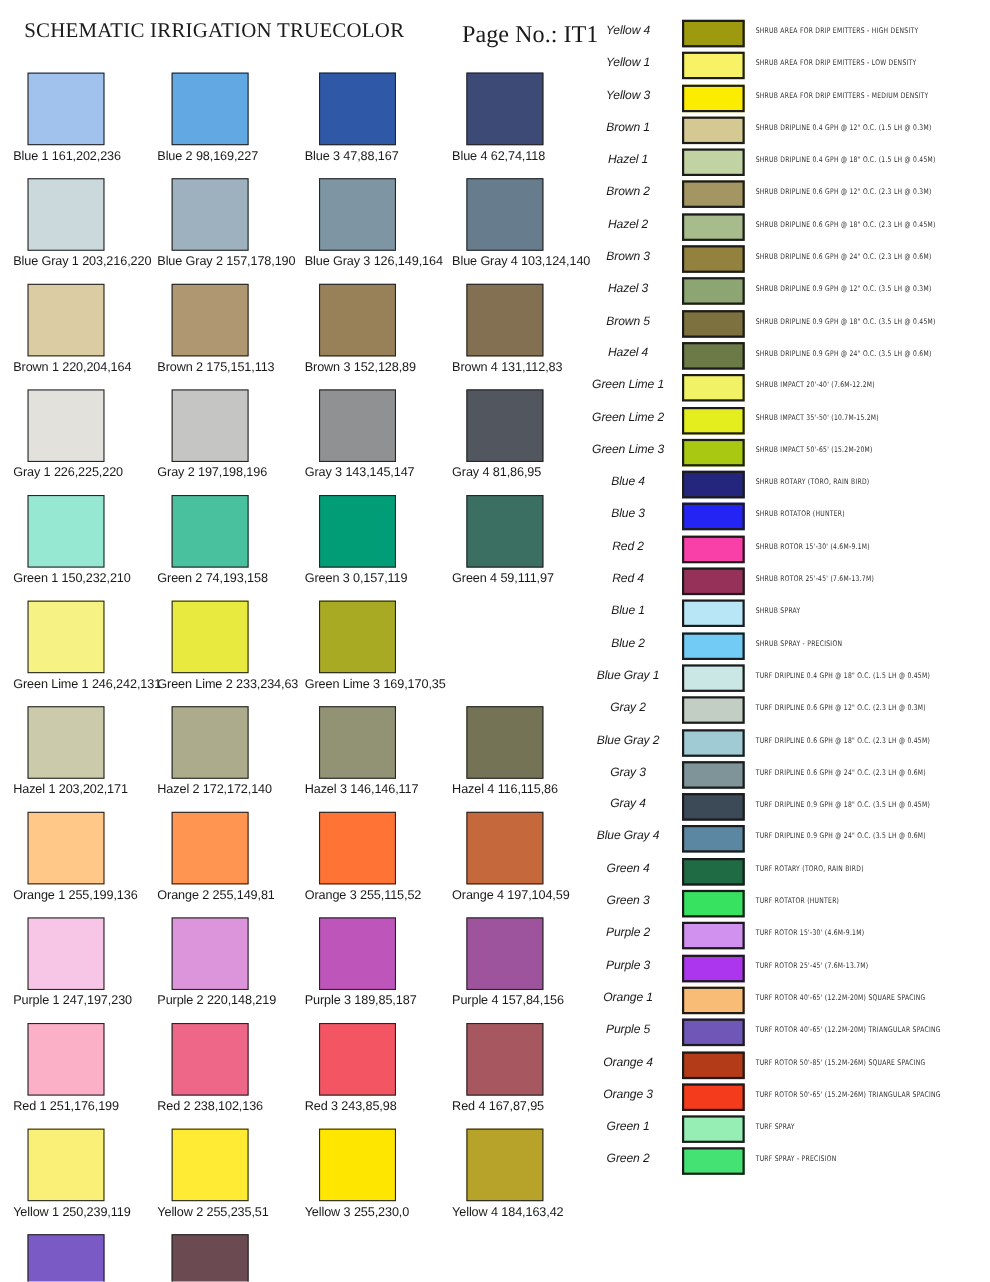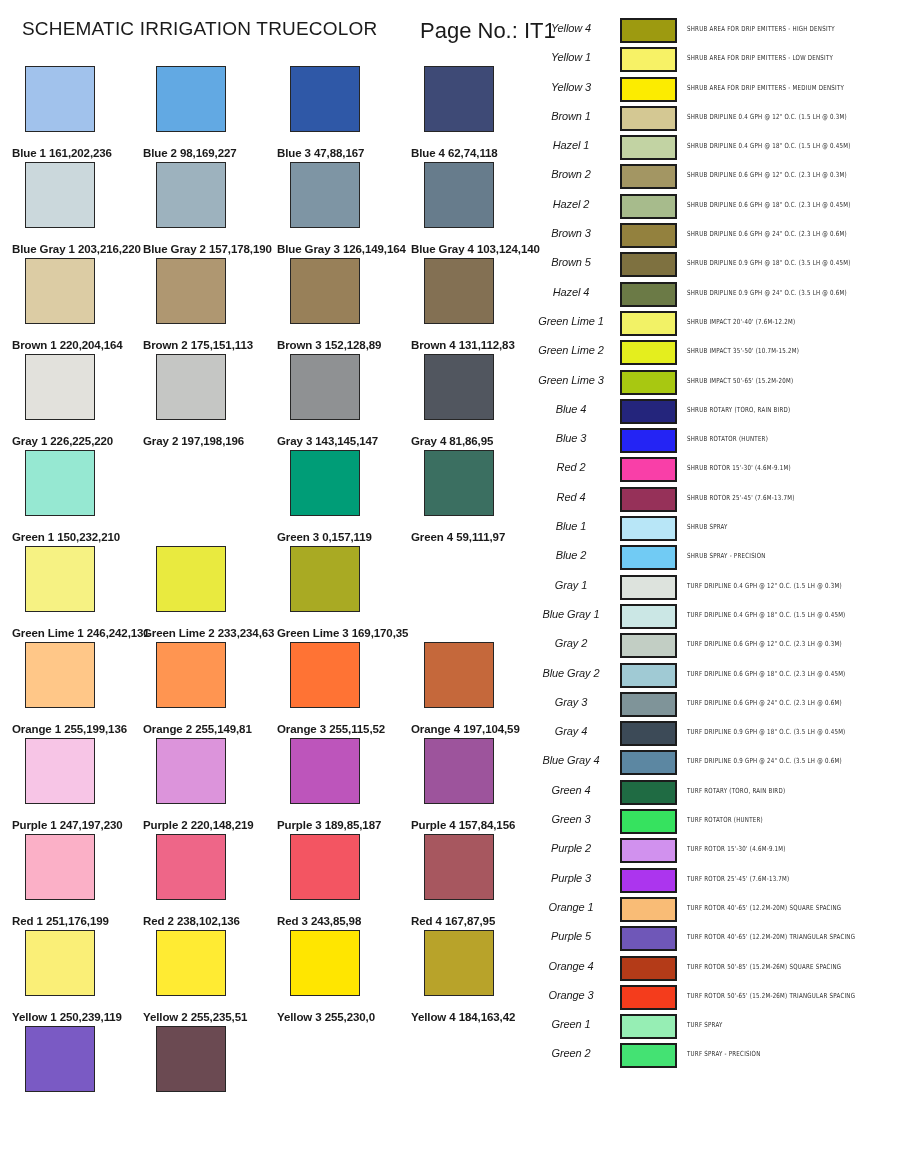--- a/index.html
+++ b/index.html
@@ -17,20 +17,21 @@
     -webkit-font-smoothing: antialiased;
   }
 
   
   #header {
     position: absolute;
     top: 18px;
     left: 0;
     width: 530px;
     height: 28px;
+    font-family: Liberation Serif, serif;
   }
   #doc-title {
     position: absolute;
     left: 22px;
     top: 0;
     font-size: 19px;
     letter-spacing: 0.2px;
     white-space: nowrap;
   }
   #page-no {
@@ -58,25 +59,24 @@
     width: 132px;
   }
   .swatch-chip {
     width: 70px;
     height: 66px;
     border: 1.6px solid #262626;
     box-sizing: border-box;
     margin-left: 13px;
   }
   .swatch-caption {
-    margin-top: 15px;
+    margin-top: 4px;
     font-size: 11.5px;
     white-space: nowrap;
     letter-spacing: -0.1px;
-    font-weight: bold;
   }
   .swatch-cell.c0 { left: 12px; }
   .swatch-cell.c1 { left: 143px; }
   .swatch-cell.c2 { left: 277px; }
   .swatch-cell.c3 { left: 411px; }
 
   
   #legend {
     position: absolute;
     left: 530px;
@@ -200,20 +200,24 @@
       <div class="swatch-cell c3">
         <div class="swatch-chip" style="background: rgb(81, 86, 95);"></div>
         <div class="swatch-caption">Gray 4  81,86,95</div>
       </div>
     </div>
     <div class="swatch-row">
       <div class="swatch-cell c0">
         <div class="swatch-chip" style="background: rgb(150, 232, 210);"></div>
         <div class="swatch-caption">Green 1  150,232,210</div>
       </div>
+      <div class="swatch-cell c1">
+        <div class="swatch-chip" style="background: rgb(74, 193, 158);"></div>
+        <div class="swatch-caption">Green 2  74,193,158</div>
+      </div>
       <div class="swatch-cell c2">
         <div class="swatch-chip" style="background: rgb(0, 157, 119);"></div>
         <div class="swatch-caption">Green 3  0,157,119</div>
       </div>
       <div class="swatch-cell c3">
         <div class="swatch-chip" style="background: rgb(59, 111, 97);"></div>
         <div class="swatch-caption">Green 4  59,111,97</div>
       </div>
     </div>
     <div class="swatch-row">
@@ -221,20 +225,38 @@
         <div class="swatch-chip" style="background: rgb(246, 242, 131);"></div>
         <div class="swatch-caption">Green Lime 1  246,242,131</div>
       </div>
       <div class="swatch-cell c1">
         <div class="swatch-chip" style="background: rgb(233, 234, 63);"></div>
         <div class="swatch-caption">Green Lime 2  233,234,63</div>
       </div>
       <div class="swatch-cell c2">
         <div class="swatch-chip" style="background: rgb(169, 170, 35);"></div>
         <div class="swatch-caption">Green Lime 3  169,170,35</div>
+      </div>
+    </div>
+    <div class="swatch-row">
+      <div class="swatch-cell c0">
+        <div class="swatch-chip" style="background: rgb(203, 202, 171);"></div>
+        <div class="swatch-caption">Hazel 1  203,202,171</div>
+      </div>
+      <div class="swatch-cell c1">
+        <div class="swatch-chip" style="background: rgb(172, 172, 140);"></div>
+        <div class="swatch-caption">Hazel 2  172,172,140</div>
+      </div>
+      <div class="swatch-cell c2">
+        <div class="swatch-chip" style="background: rgb(146, 146, 117);"></div>
+        <div class="swatch-caption">Hazel 3  146,146,117</div>
+      </div>
+      <div class="swatch-cell c3">
+        <div class="swatch-chip" style="background: rgb(116, 115, 86);"></div>
+        <div class="swatch-caption">Hazel 4  116,115,86</div>
       </div>
     </div>
     <div class="swatch-row">
       <div class="swatch-cell c0">
         <div class="swatch-chip" style="background: rgb(255, 199, 136);"></div>
         <div class="swatch-caption">Orange 1  255,199,136</div>
       </div>
       <div class="swatch-cell c1">
         <div class="swatch-chip" style="background: rgb(255, 149, 81);"></div>
         <div class="swatch-caption">Orange 2  255,149,81</div>
@@ -349,20 +371,25 @@
       <div class="legend-name">Hazel 2</div>
       <div class="legend-chip" style="background: rgb(167, 187, 140);"></div>
       <div class="legend-desc">SHRUB DRIPLINE 0.6 GPH @ 18" O.C. (2.3 LH @ 0.45M)</div>
     </div>
     <div class="legend-row">
       <div class="legend-name">Brown 3</div>
       <div class="legend-chip" style="background: rgb(147, 129, 62);"></div>
       <div class="legend-desc">SHRUB DRIPLINE 0.6 GPH @ 24" O.C. (2.3 LH @ 0.6M)</div>
     </div>
     <div class="legend-row">
+      <div class="legend-name">Hazel 3</div>
+      <div class="legend-chip" style="background: rgb(141, 165, 115);"></div>
+      <div class="legend-desc">SHRUB DRIPLINE 0.9 GPH @ 12" O.C. (3.5 LH @ 0.3M)</div>
+    </div>
+    <div class="legend-row">
       <div class="legend-name">Brown 5</div>
       <div class="legend-chip" style="background: rgb(126, 113, 64);"></div>
       <div class="legend-desc">SHRUB DRIPLINE 0.9 GPH @ 18" O.C. (3.5 LH @ 0.45M)</div>
     </div>
     <div class="legend-row">
       <div class="legend-name">Hazel 4</div>
       <div class="legend-chip" style="background: rgb(107, 122, 70);"></div>
       <div class="legend-desc">SHRUB DRIPLINE 0.9 GPH @ 24" O.C. (3.5 LH @ 0.6M)</div>
     </div>
     <div class="legend-row">
@@ -404,25 +431,20 @@
       <div class="legend-name">Blue 1</div>
       <div class="legend-chip" style="background: rgb(184, 230, 247);"></div>
       <div class="legend-desc">SHRUB SPRAY</div>
     </div>
     <div class="legend-row">
       <div class="legend-name">Blue 2</div>
       <div class="legend-chip" style="background: rgb(113, 203, 244);"></div>
       <div class="legend-desc">SHRUB SPRAY - PRECISION</div>
     </div>
     <div class="legend-row">
-      <div class="legend-name">Gray 1</div>
-      <div class="legend-chip" style="background: rgb(221, 227, 221);"></div>
-      <div class="legend-desc">TURF DRIPLINE 0.4 GPH @ 12" O.C. (1.5 LH @ 0.3M)</div>
-    </div>
-    <div class="legend-row">
       <div class="legend-name">Blue Gray 1</div>
       <div class="legend-chip" style="background: rgb(203, 231, 229);"></div>
       <div class="legend-desc">TURF DRIPLINE 0.4 GPH @ 18" O.C. (1.5 LH @ 0.45M)</div>
     </div>
     <div class="legend-row">
       <div class="legend-name">Gray 2</div>
       <div class="legend-chip" style="background: rgb(194, 206, 196);"></div>
       <div class="legend-desc">TURF DRIPLINE 0.6 GPH @ 12" O.C. (2.3 LH @ 0.3M)</div>
     </div>
     <div class="legend-row">

